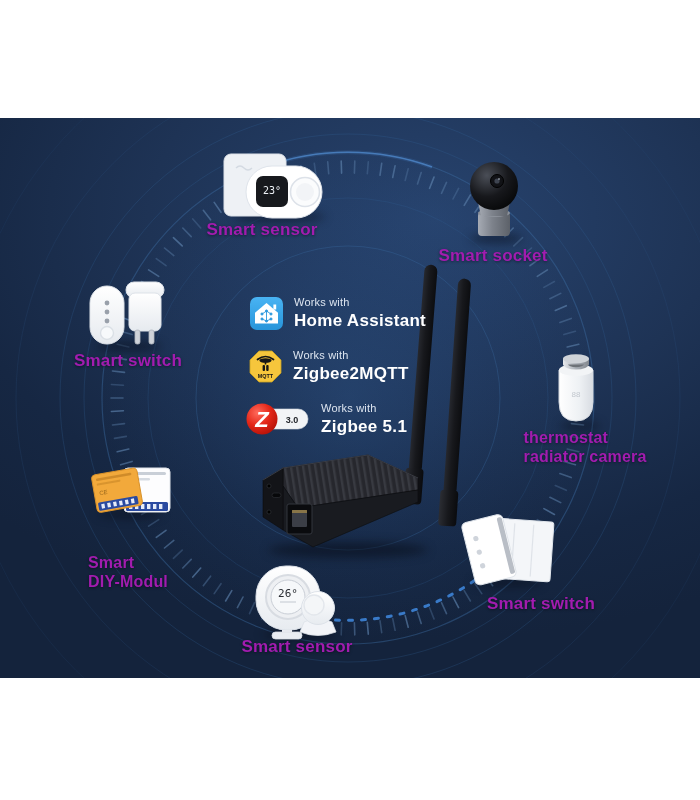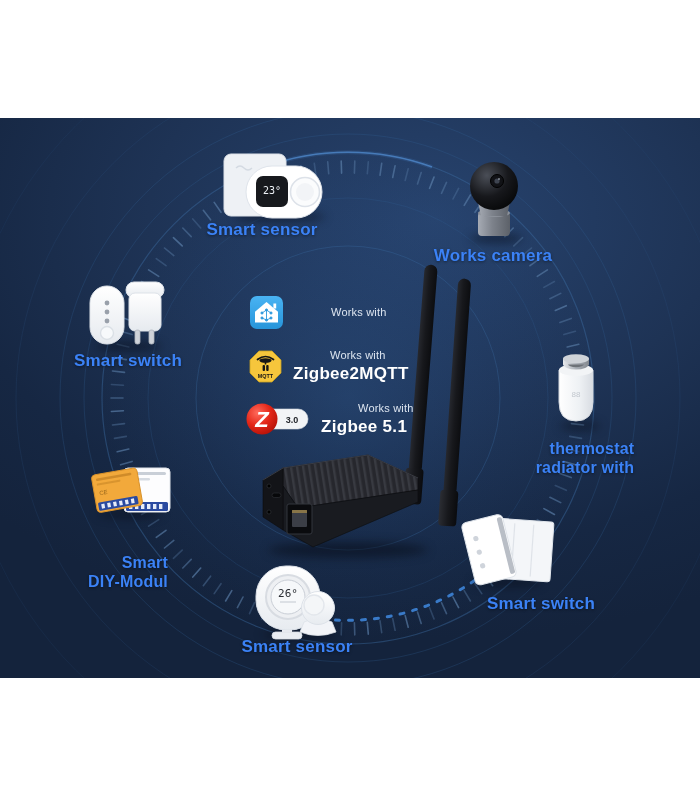--- a/index.html
+++ b/index.html
@@ -2,29 +2,29 @@
 <html><head>
 <meta charset="utf-8">
 <style>
   html,body{margin:0;padding:0;background:#ffffff;}
   .stage{position:relative;width:700px;height:800px;margin:0 auto;overflow:hidden;
          font-family:"Liberation Sans",sans-serif;background:#ffffff;}
   .hero{position:absolute;left:0;top:118px;width:700px;height:560px;
         background:radial-gradient(ellipse 620px 420px at 62% 18%, #27436e 0%, #1e3355 46%, #162743 78%, #14233c 100%);}
   .rings{position:absolute;left:0;top:118px;width:700px;height:560px;}
   .abs{position:absolute;}
-  .device-label{position:absolute;transform:translateX(-50%);color:#3b82f6;
-        font:700 17px/20px "Liberation Sans",sans-serif;text-align:right;white-space:nowrap;
+  .device-label{position:absolute;transform:translateX(-50%);color:#a21caf;
+        font:700 17px/20px "Liberation Sans",sans-serif;text-align:left;white-space:nowrap;
         letter-spacing:.2px;text-shadow:0 1px 3px rgba(0,0,0,.45);}
   .device-label.two-line{font-size:16px;line-height:19px;}
   .shadow{position:absolute;background:rgba(5,10,20,.5);border-radius:50%;filter:blur(5px);}
   
   .badge{position:absolute;display:flex;align-items:center;gap:11px;}
   .badge .txt{display:flex;flex-direction:column;gap:2px;}
-  .badge .works{font:400 11px/13px "Liberation Sans",sans-serif;color:#dde5f0;letter-spacing:.2px;margin-left:37px;}
+  .badge .works{font:400 11px/13px "Liberation Sans",sans-serif;color:#dde5f0;letter-spacing:.2px;}
   .badge .name{font:700 17px/19px "Liberation Sans",sans-serif;color:#ffffff;letter-spacing:.3px;}
   
   .antenna{position:absolute;display:flex;flex-direction:column;align-items:center;transform-origin:50% 100%;}
   .antenna .rod{width:13px;border-radius:7px 7px 3px 3px;
         background:linear-gradient(90deg,#26282e 0%,#17181c 45%,#0c0d10 100%);}
   .antenna .hinge{width:18px;height:36px;border-radius:4px;margin-top:-2px;
         background:linear-gradient(90deg,#2b2d33 0%,#17181c 50%,#0a0b0e 100%);}
 </style>
 </head>
 <body>
@@ -215,20 +215,21 @@
           <circle cx="21" cy="22" r="1.1"></circle>
         <line x1="12" y1="17" x2="16.5" y2="14"></line>
           <line x1="16.5" y1="14" x2="21" y2="17"></line>
         <line x1="12" y1="22" x2="16.5" y2="24"></line>
           <line x1="16.5" y1="24" x2="21" y2="22"></line>
         <line x1="16.5" y1="14" x2="16.5" y2="24"></line>
       </g>
     </svg>
     <div class="txt">
       <span class="works">Works with</span>
+      <span class="name">Home Assistant</span>
     </div>
   </div>
 
   <div class="badge" style="left:249px;top:349px;">
     <svg width="33" height="33" viewBox="0 0 33 33">
       <polygon points="10,1 23,1 32,10 32,23 23,32 10,32 1,23 1,10" fill="#f6c63c" stroke="#caa221" stroke-width="0.8"></polygon>
       <path d="M8.5,9.5 Q16.5,3.5 24.5,9.5" fill="none" stroke="#161616" stroke-width="1.7" stroke-linecap="round"></path>
       <ellipse cx="16.5" cy="10.5" rx="6" ry="2.3" fill="#161616"></ellipse>
       <line x1="16.5" y1="12" x2="16.5" y2="14.5" stroke="#161616" stroke-width="1.6"></line>
       <rect x="13.6" y="15" width="2.4" height="6" rx="1" fill="#161616"></rect>
@@ -289,21 +290,21 @@
       </linearGradient>
     </defs>
     <rect x="12" y="52" width="32" height="24" rx="4" fill="url(#camBase)"></rect>
     <ellipse cx="28" cy="53" rx="16" ry="4" fill="#8d929b"></ellipse>
     <path d="M12,42 L44,42 L41,56 L15,56 Z" fill="url(#camBase)"></path>
     <circle cx="28" cy="26" r="24" fill="url(#camHead)"></circle>
     <circle cx="31" cy="21" r="6.5" fill="#111216" stroke="#000" stroke-width="1"></circle>
     <circle cx="31" cy="21" r="2.6" fill="#3e4450"></circle>
     <circle cx="33" cy="19" r="1" fill="#9aa2ad" opacity="0.8"></circle>
   </svg>
-  <div class="device-label" style="left:493px;top:246px;">Works camera</div>
+  <div class="device-label" style="left:493px;top:246px;">Smart socket</div>
 
   <div class="shadow" style="left:96px;top:342px;width:66px;height:9px;"></div>
   <svg class="abs" style="left:88px;top:278px;" width="80" height="72" viewBox="0 0 80 72">
     <defs>
         <linearGradient id="wh" x1="0" y1="0" x2="0" y2="1">
       <stop offset="0" stop-color="#ffffff"></stop>
           <stop offset="100%" stop-color="#e6eaef"></stop>
         </linearGradient>
       </defs>
     <rect x="38" y="4" width="38" height="16" rx="8" fill="url(#wh)" stroke="#dde2e8" stroke-width="1"></rect>
@@ -333,23 +334,23 @@
       </linearGradient>
     </defs>
     <path d="M7,16 L41,16 L41,48 Q41,67 24,67 Q7,67 7,48 Z" fill="url(#valveBody)" stroke="#d6dae0" stroke-width="1"></path>
     <ellipse cx="24" cy="16" rx="17" ry="6" fill="#f2f4f6"></ellipse>
     <ellipse cx="24" cy="10" rx="13" ry="5.5" fill="url(#metal)"></ellipse>
     <ellipse cx="24" cy="10" rx="8" ry="3.2" fill="#6d7278"></ellipse>
     <rect x="11" y="4.5" width="26" height="6" fill="url(#metal)"></rect>
     <ellipse cx="24" cy="4.8" rx="13" ry="4.5" fill="#cfd3d8"></ellipse>
     <text x="24" y="43" text-anchor="middle" font-family="Liberation Sans, sans-serif" font-size="8" fill="#c3c8cf">88</text>
   </svg>
-  <div class="device-label two-line" style="left:585px;top:428px;margin-top:11px;">
+  <div class="device-label two-line" style="left:585px;top:428px;">
     <div>thermostat</div>
-    <div>radiator with</div>
+    <div>radiator camera</div>
   </div>
 
   <div class="shadow" style="left:98px;top:510px;width:64px;height:8px;"></div>
   <svg class="abs" style="left:88px;top:462px;" width="84" height="58" viewBox="0 0 84 58">
     <g>
       <rect x="36" y="6" width="46" height="44" rx="4" fill="#fdfdfe" stroke="#dfe3e9" stroke-width="1"></rect>
       <rect x="40" y="10" width="38" height="3" rx="1.5" fill="#c9cfd7"></rect>
       <rect x="40" y="16" width="22" height="2.4" rx="1.2" fill="#d6dbe2"></rect>
       <text x="44" y="27" font-family="Liberation Sans, sans-serif" font-size="6" fill="#aab1ba">CE</text>
       <rect x="38" y="40" width="42" height="9" rx="1.5" fill="#2a4aa0"></rect>

